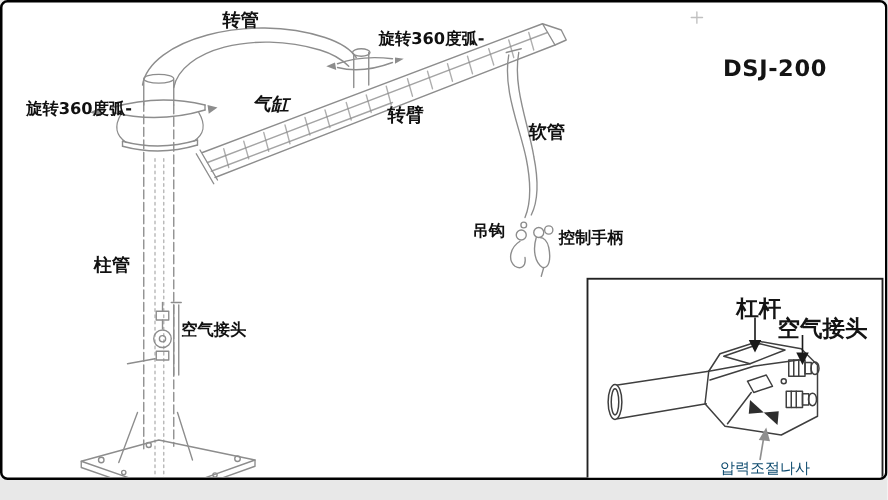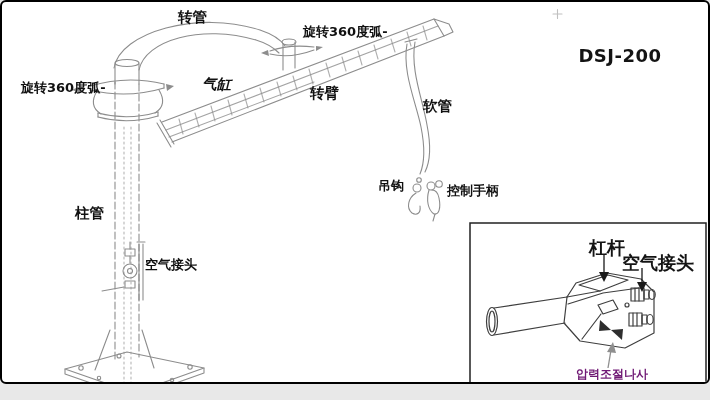--- a/index.html
+++ b/index.html
@@ -9,21 +9,21 @@
     overflow:hidden; font-family:"DejaVu Sans", sans-serif;
   }
   .screen svg { position:absolute; left:0; top:0; }
   .lbl { position:absolute; color:#111; font-weight:bold; white-space:nowrap; line-height:1; }
   .sm { font-size:13px; }
   .md { font-size:14.5px; }
   .title-block { position:absolute; left:543px; top:43px; width:150px; text-align:center; color:#141414; }
   .title-model { font-size:18px; font-weight:bold; letter-spacing:0.5px; }
   .title-caption { font-size:17px; font-weight:bold; margin-top:9px; }
   .inset-lbl { position:absolute; font-size:18px; font-weight:bold; color:#141414; white-space:nowrap; line-height:1; }
-  .muted { color:#701a75; font-weight:bold; font-size:12px; }
+  .muted { color:#0c4a6e; font-weight:normal; font-size:12px; }
 </style>
 </head>
 <body>
 
 <div class="screen">
 
   <svg width="710" height="400" viewBox="0 0 710 400">
 
     <g stroke="#8d8d8d" stroke-width="1.1" fill="none" stroke-linecap="round" stroke-linejoin="round">
 

